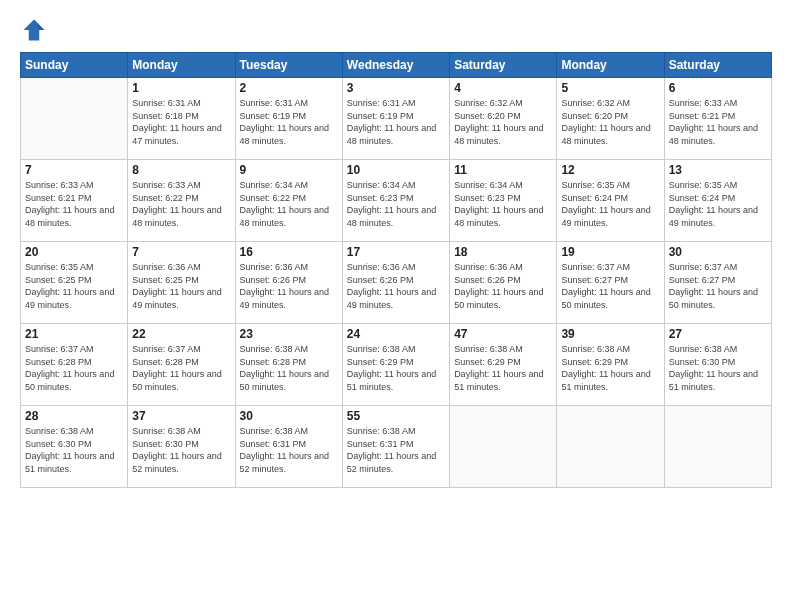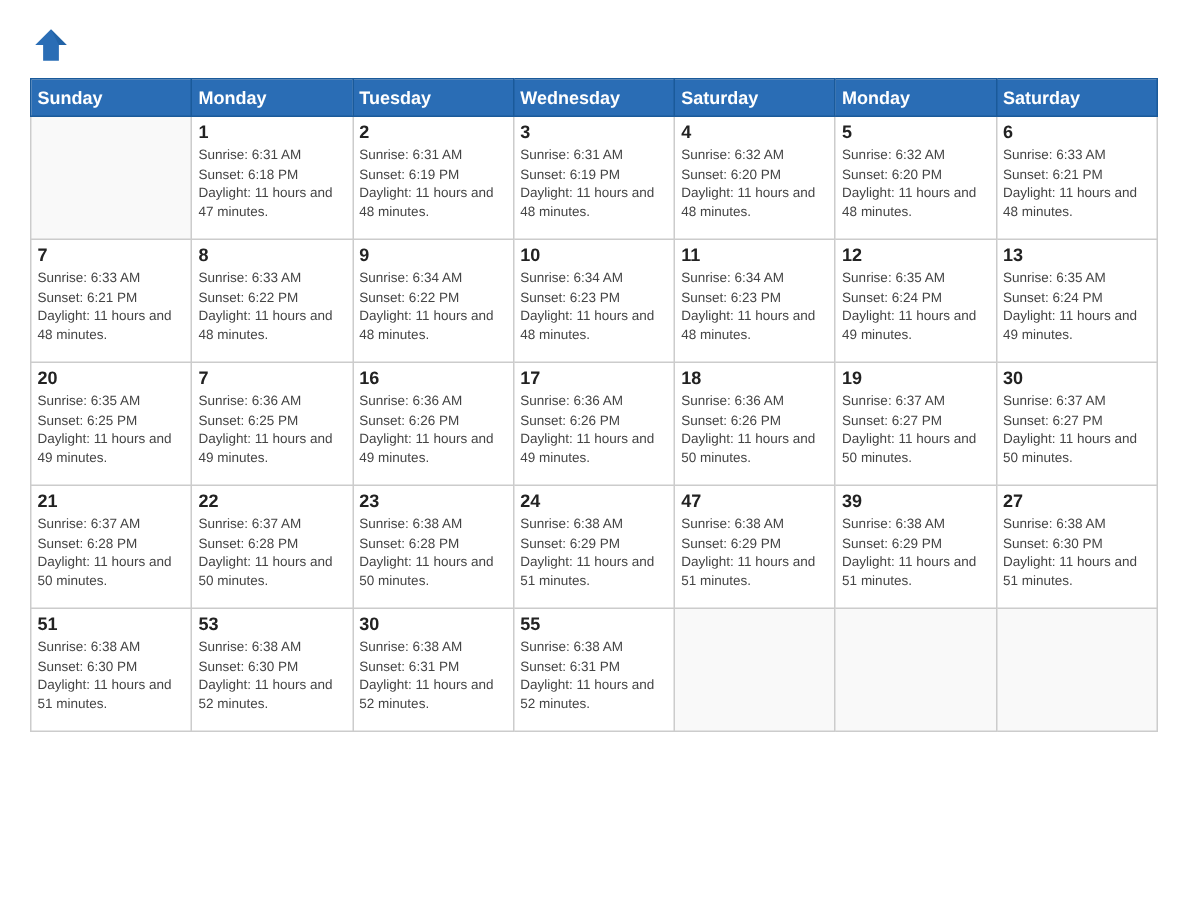--- a/index.html
+++ b/index.html
@@ -238,25 +238,25 @@
             <div class="day-number">39</div>
             <div class="day-info">Sunrise: 6:38 AM<br>Sunset: 6:29 PM<br>Daylight: 11 hours and 51 minutes.</div>
           </td>
           <td>
             <div class="day-number">27</div>
             <div class="day-info">Sunrise: 6:38 AM<br>Sunset: 6:30 PM<br>Daylight: 11 hours and 51 minutes.</div>
           </td>
         </tr>
         <tr>
           <td>
-            <div class="day-number">51</div>
+            <div class="day-number">28</div>
             <div class="day-info">Sunrise: 6:38 AM<br>Sunset: 6:30 PM<br>Daylight: 11 hours and 51 minutes.</div>
           </td>
           <td>
-            <div class="day-number">53</div>
+            <div class="day-number">37</div>
             <div class="day-info">Sunrise: 6:38 AM<br>Sunset: 6:30 PM<br>Daylight: 11 hours and 52 minutes.</div>
           </td>
           <td>
             <div class="day-number">30</div>
             <div class="day-info">Sunrise: 6:38 AM<br>Sunset: 6:31 PM<br>Daylight: 11 hours and 52 minutes.</div>
           </td>
           <td>
             <div class="day-number">55</div>
             <div class="day-info">Sunrise: 6:38 AM<br>Sunset: 6:31 PM<br>Daylight: 11 hours and 52 minutes.</div>
           </td>

